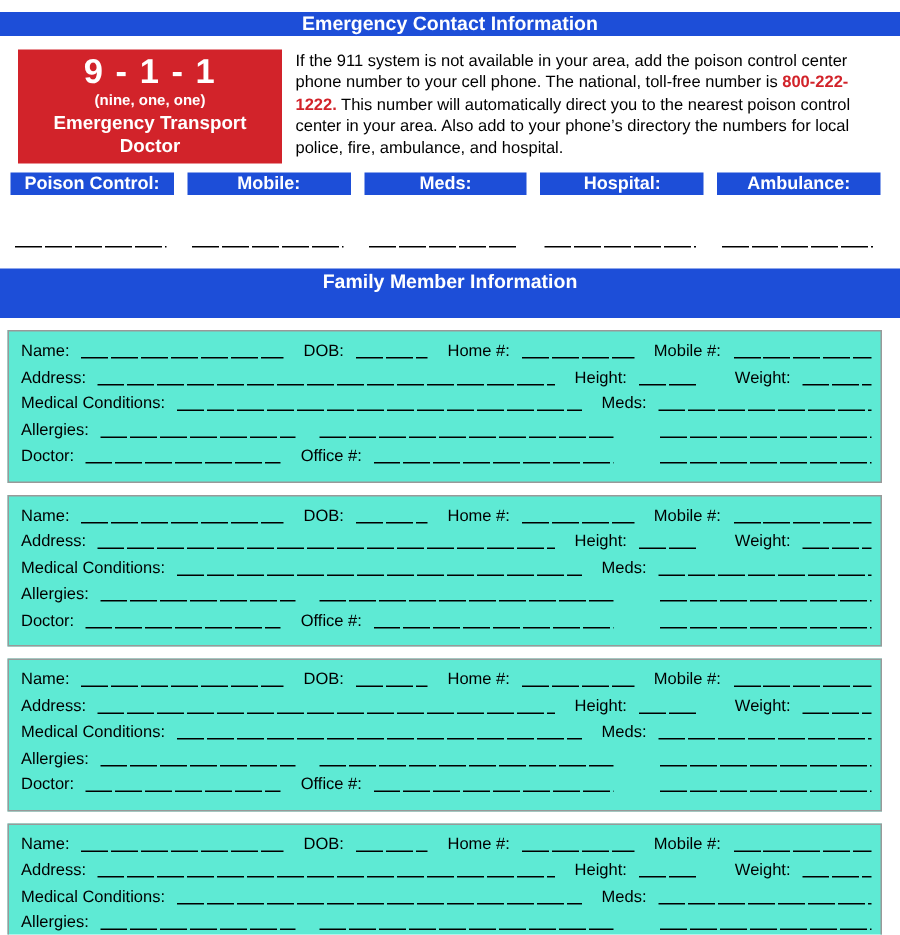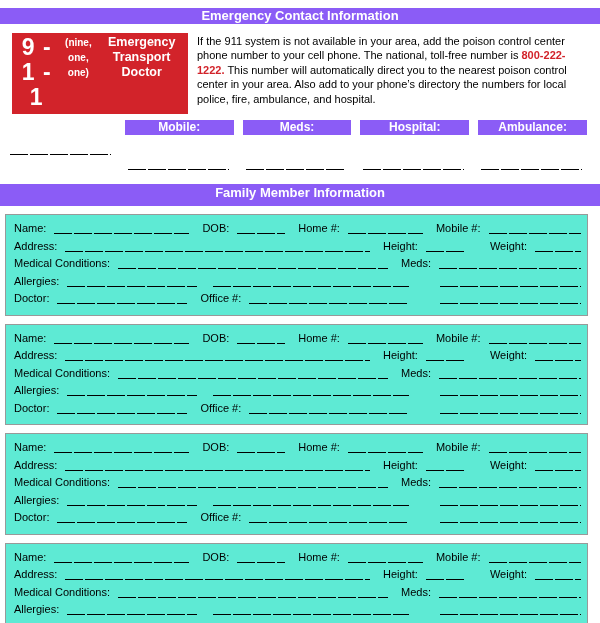--- a/index.html
+++ b/index.html
@@ -5,32 +5,32 @@
   * { box-sizing: border-box; }
   html, body { margin: 0; padding: 0; }
   body {
     width: 600px; height: 623px; overflow: hidden;
     background: #ffffff; color: #000;
     font-family: "Liberation Sans", sans-serif;
   }
 
   
   .bar {
-    background: #8b5cf6; color: #fff; font-weight: bold; text-align: center;
-  }
-  .title-bar { height: 22px; line-height: 17px; font-size: 13px; }
+    background: #1d4ed8; color: #fff; font-weight: bold; text-align: center;
+  }
+  .title-bar { height: 33px; line-height: 17px; font-size: 13px; }
   .title-bar.first { margin-top: 8px; height: 16px; line-height: 16px; }
   .title-bar.second { margin-top: 14px; }
 
   
   .intro { display: flex; margin: 9px 8px 0 12px; gap: 9px; }
   .badge {
     flex: 0 0 176px; min-height: 67px; background: #d2232a; color: #fff;
     font-weight: bold; text-align: center;
-    display: flex; flex-direction: row; justify-content: center;
+    display: flex; flex-direction: column; justify-content: center;
     padding: 2px 2px 4px;
   }
   .badge-number  { font-size: 23px; line-height: 25px; letter-spacing: 1px; }
   .badge-words   { font-size: 10px; line-height: 15px; }
   .badge-subtitle{ font-size: 12.5px; line-height: 15px; }
   .intro-text { margin: 0; flex: 1; font-size: 11px; line-height: 14.4px; padding-top: 1px; }
   .phone { color: #d2232a; font-weight: bold; }
 
   
   .contacts { display: flex; gap: 9px; margin: 6px 13px 0 7px; }
@@ -74,20 +74,21 @@
     <div class="badge">
       <div class="badge-number">9 - 1 - 1</div>
       <div class="badge-words">(nine, one, one)</div>
       <div class="badge-subtitle">Emergency Transport Doctor</div>
     </div>
     <p class="intro-text"><span>If the 911 system is not available in your area, add the poison control center phone number to your cell phone. The national, toll-free number is </span><span class="phone">800-222-1222.</span><span> This number will automatically direct you to the nearest poison control center in your area. Also add to your phone’s directory the numbers for local police, fire, ambulance, and hospital.</span></p>
   </div>
 
   <div class="contacts">
     <div class="contact-col">
+      <div class="bar contact-bar">Poison Control:</div>
       <div class="u contact-line"></div>
     </div>
     <div class="contact-col">
       <div class="bar contact-bar">Mobile:</div>
       <div class="u contact-line"></div>
     </div>
     <div class="contact-col">
       <div class="bar contact-bar">Meds:</div>
       <div class="u contact-line"></div>
     </div>

